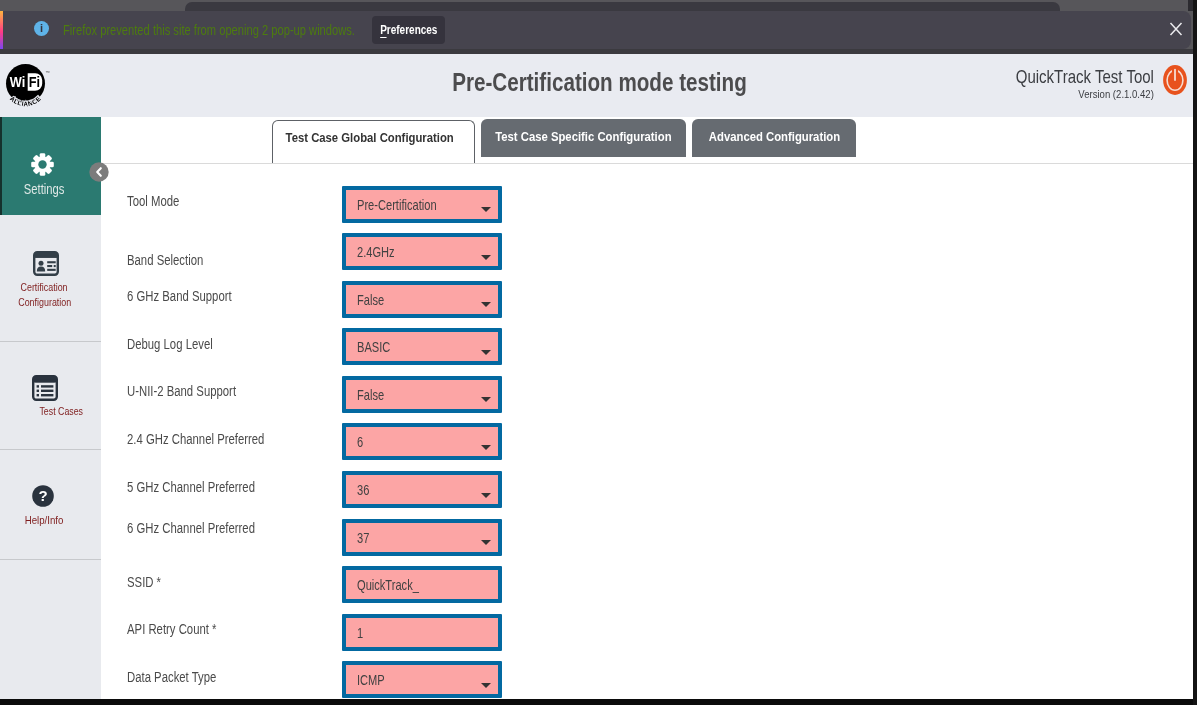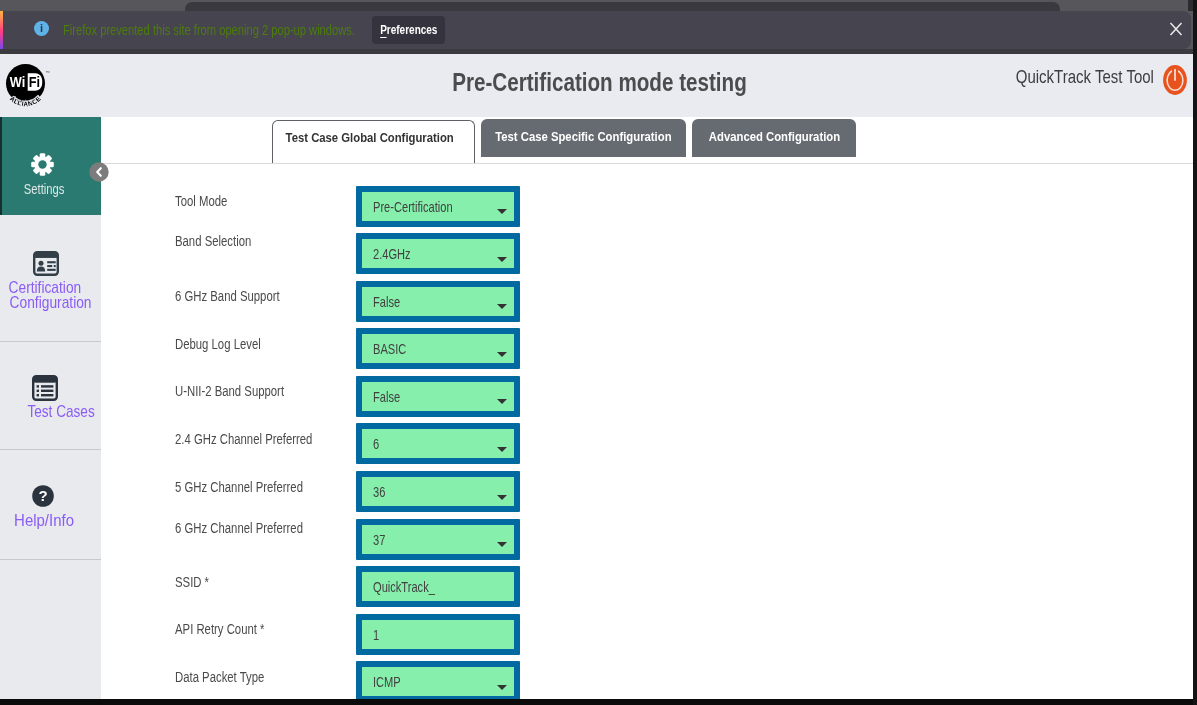--- a/index.html
+++ b/index.html
@@ -22,32 +22,32 @@
   .darkedge{left:0;top:49px;width:1193px;height:5px;background:#3b3a3f;}
   
   .header{left:0;top:54px;width:1193px;height:63px;background:#e9ebf1;}
   .title{left:3px;top:68.3px;width:1193px;text-align:center;font-size:25px;font-weight:bold;color:#4c4c4e;}
   .qtt{right:43px;top:66px;width:400px;text-align:right;font-size:19px;color:#3b3d42;}
   .ver{right:43px;top:87.5px;width:400px;text-align:right;font-size:11px;color:#3b3d42;}
   
   .sidebar{left:0;top:117px;width:100.5px;height:582px;background:#e8eaee;}
   .teal{left:0;top:117px;width:100.5px;height:98px;background:#2b7a71;}
   .settingstext{left:0;top:182px;width:89px;text-align:center;font-size:13.9px;line-height:15px;color:#dfe9e7;}
-  .sideitem{width:89px;text-align:center;font-size:17px;color:#8b5cf6;line-height:15.1px;}
+  .sideitem{width:89px;text-align:center;font-size:11px;color:#7f1d1d;line-height:15.1px;}
   .sep{left:0;width:100.5px;height:1px;background:#c7c9cc;}
   
   .main{left:100.5px;top:117px;width:1092.5px;height:582px;background:#fff;}
   .tab{position:absolute;top:118.5px;height:38.5px;background:#666b71;border-radius:6px 6px 0 0;
      color:#fff;font-weight:bold;font-size:13px;text-align:center;line-height:35px;}
   .tabactive{position:absolute;top:119.5px;height:42px;background:#fff;
      border:1.5px solid #5d6166;border-bottom:none;border-radius:6px 6px 0 0;z-index:3;
      color:#333;font-weight:bold;font-size:13px;text-align:left;line-height:33px;}
   .tabline{left:100.5px;top:162.5px;width:1092.5px;height:1px;background:#dadada;z-index:1;}
-  .lbl{font-size:14px;color:#4a4a4a;margin-left:48px;}
-  .box{position:absolute;left:356px;width:151.5px;height:29px;border:6px solid #0369a1;background:#86efac;border-radius:1px;}
+  .lbl{font-size:14px;color:#4a4a4a;}
+  .box{position:absolute;left:342px;width:151.5px;height:29px;border:4px solid #0369a1;background:#fca5a5;border-radius:1px;}
   .boxtxt{position:absolute;left:10.5px;top:6px;font-size:15px;color:#414141;}
   .arr{position:absolute;left:134.5px;top:17.5px;width:0;height:0;
      border-left:5px solid transparent;border-right:5px solid transparent;border-top:5.5px solid #333;}
   
   .bottombar{left:0;top:699px;width:1197px;height:6px;background:#0b0b0b;}
   .rightstrip{left:1193px;top:0;width:4px;height:705px;background:#141414;}
   .leftline{left:0;top:117px;width:1.5px;height:98px;background:#15312d;}
 </style>
 </head>
 <body>
@@ -62,20 +62,21 @@
   <div class="abs prefs"><span class="sxc" style="transform:scaleX(0.80)"><u style="text-decoration:none;border-bottom:1px solid #fff;">P</u>references</span></div>
   <svg class="abs" style="left:1169px;top:21px" width="14" height="16" viewBox="0 0 14 16">
     <path d="M1.5 2 L12.5 14 M12.5 2 L1.5 14" stroke="#ebebee" stroke-width="1.5" fill="none"></path>
   </svg>
   <div class="abs" style="left:1188px;top:0;width:5px;height:11px;background:#2c2b30;"></div>
   <div class="abs darkedge"></div>
 
   <div class="abs header"></div>
   <div class="abs qtt"><span class="sxr" style="transform:scaleX(0.79)">QuickTrack Test Tool</span></div>
   <div class="abs title"><span class="sxc" style="transform:scaleX(0.825)">Pre-Certification mode testing</span></div>
+  <div class="abs ver"><span class="sxr" style="transform:scaleX(0.87)">Version (2.1.0.42)</span></div>
 
   <svg class="abs" style="left:4px;top:61px" width="48" height="48" viewBox="0 0 48 48">
     <circle cx="21.5" cy="22.5" r="19.5" fill="#000"></circle>
     <path id="arcp" d="M 0.8 29.5 A 21.5 21.5 0 0 0 42.2 29.5" fill="none"></path>
     <text font-family="Liberation Sans, sans-serif" font-size="6.4" font-weight="bold" fill="#000" stroke="#e9ebf1" stroke-width="2.2" paint-order="stroke" letter-spacing="0.45">
       <textPath href="#arcp" startOffset="50%" text-anchor="middle">ALLIANCE</textPath>
     </text>
     <rect x="4" y="10.4" width="36" height="21.2" rx="9.5" fill="#000"></rect>
     <path d="M 23.7 12.2 L 31.3 12.2 A 6.9 6.9 0 0 1 38.2 19.1 L 38.2 22.7 A 7.1 7.1 0 0 1 31.1 29.8 L 23.7 29.8 Z" fill="#fff"></path>
     <g font-family="Liberation Sans, sans-serif" font-size="15" font-weight="bold">
@@ -154,21 +155,21 @@
   <div class="tabactive" style="left:272px;width:200.5px"><span class="sxc" style="transform:scaleX(0.87)">Test Case Global Configuration</span></div>
   <div class="tab" style="left:480.5px;width:205px"><span class="sxc" style="transform:scaleX(0.87)">Test Case Specific Configuration</span></div>
   <div class="tab" style="left:692px;width:164px"><span class="sxc" style="transform:scaleX(0.87)">Advanced Configuration</span></div>
 
   <div id="rows">
   <div class="abs lbl" style="left:126.5px;top:193.2px"><span class="sx" style="transform:scaleX(0.81)">Tool Mode</span></div>
   <div class="box" style="top:185.7px">
         <span class="boxtxt"><span class="sx" style="transform:scaleX(0.74)">Pre-Certification</span></span>
         <span class="arr"></span>
       </div>
-  <div class="abs lbl" style="left:126.5px;top:233px"><span class="sx" style="transform:scaleX(0.81)">Band Selection</span></div>
+  <div class="abs lbl" style="left:126.5px;top:252px"><span class="sx" style="transform:scaleX(0.81)">Band Selection</span></div>
   <div class="box" style="top:233.2px">
         <span class="boxtxt"><span class="sx" style="transform:scaleX(0.74)">2.4GHz</span></span>
         <span class="arr"></span>
       </div>
   <div class="abs lbl" style="left:126.5px;top:288.3px"><span class="sx" style="transform:scaleX(0.81)">6 GHz Band Support</span></div>
   <div class="box" style="top:280.8px">
         <span class="boxtxt"><span class="sx" style="transform:scaleX(0.74)">False</span></span>
         <span class="arr"></span>
       </div>
   <div class="abs lbl" style="left:126.5px;top:335.8px"><span class="sx" style="transform:scaleX(0.81)">Debug Log Level</span></div>

